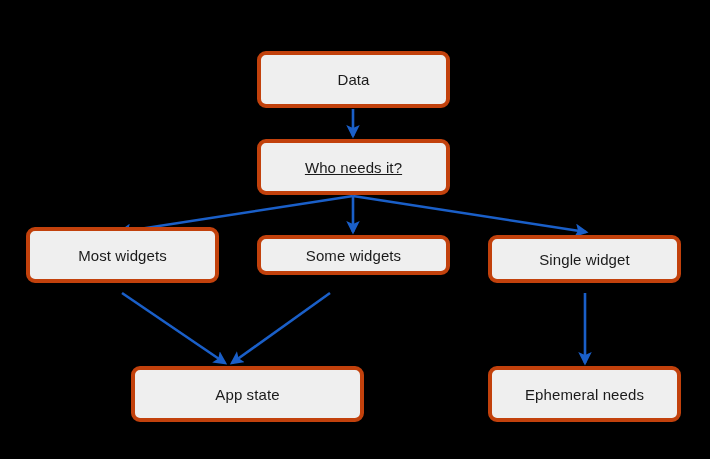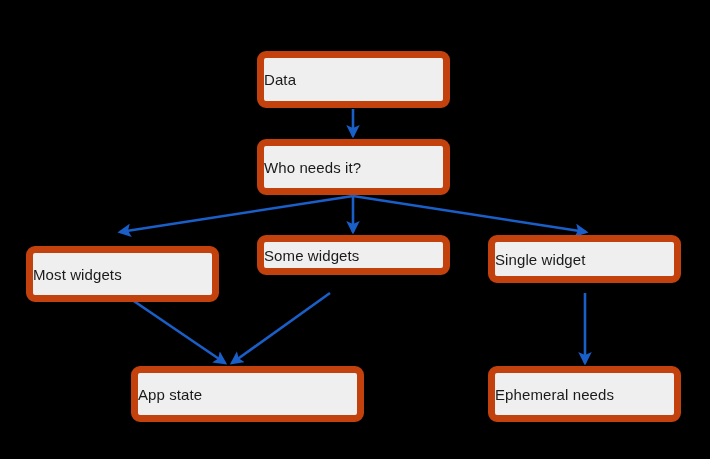--- a/index.html
+++ b/index.html
@@ -20,25 +20,25 @@
     left: 0;
     top: 0;
     width: 710px;
     height: 459px;
     pointer-events: none;
   }
   .node {
     position: absolute;
     box-sizing: border-box;
     background: #efefef;
-    border: 7px solid #c2410c;
+    border: 4px solid #c2410c;
     border-radius: 9px;
     display: flex;
     align-items: center;
-    justify-content: flex-start;
+    justify-content: center;
     color: #1a1a1a;
     font-size: 15px;
     font-family: "Liberation Sans", sans-serif;
     font-weight: 400;
     letter-spacing: 0.1px;
     line-height: 1;
     white-space: nowrap;
     z-index: 2;
   }
   .node-label {
@@ -64,25 +64,25 @@
         <line x1="122" y1="293" x2="225" y2="363" stroke="#1a5fc8" stroke-linecap="butt" marker-end="url(#arrowhead)"></line>
         <line x1="330" y1="293" x2="232" y2="363" stroke="#1a5fc8" stroke-linecap="butt" marker-end="url(#arrowhead)"></line>
         <line x1="585" y1="293" x2="585" y2="363" stroke="#1a5fc8" stroke-linecap="butt" marker-end="url(#arrowhead)"></line>
       </g>
   </svg>
 
   <div class="node" style="left: 257px; top: 51px; width: 193px; height: 57px;">
     <span class="node-label">Data</span>
   </div>
 
-  <div class="node" style="left: 257px; top: 139px; width: 193px; height: 56px;">
+  <div class="node" style="left: 257px; top: 139px; width: 193px; height: 56px; text-decoration: underline;">
     <span class="node-label">Who needs it?</span>
   </div>
 
-  <div class="node" style="left: 26px; top: 246px; width: 193px; height: 56px;">
+  <div class="node" style="left: 26px; top: 227px; width: 193px; height: 56px;">
     <span class="node-label">Most widgets</span>
   </div>
 
   <div class="node" style="left: 257px; top: 235px; width: 193px; height: 40px;">
     <span class="node-label">Some widgets</span>
   </div>
 
   <div class="node" style="left: 488px; top: 235px; width: 193px; height: 48px;">
     <span class="node-label">Single widget</span>
   </div>

